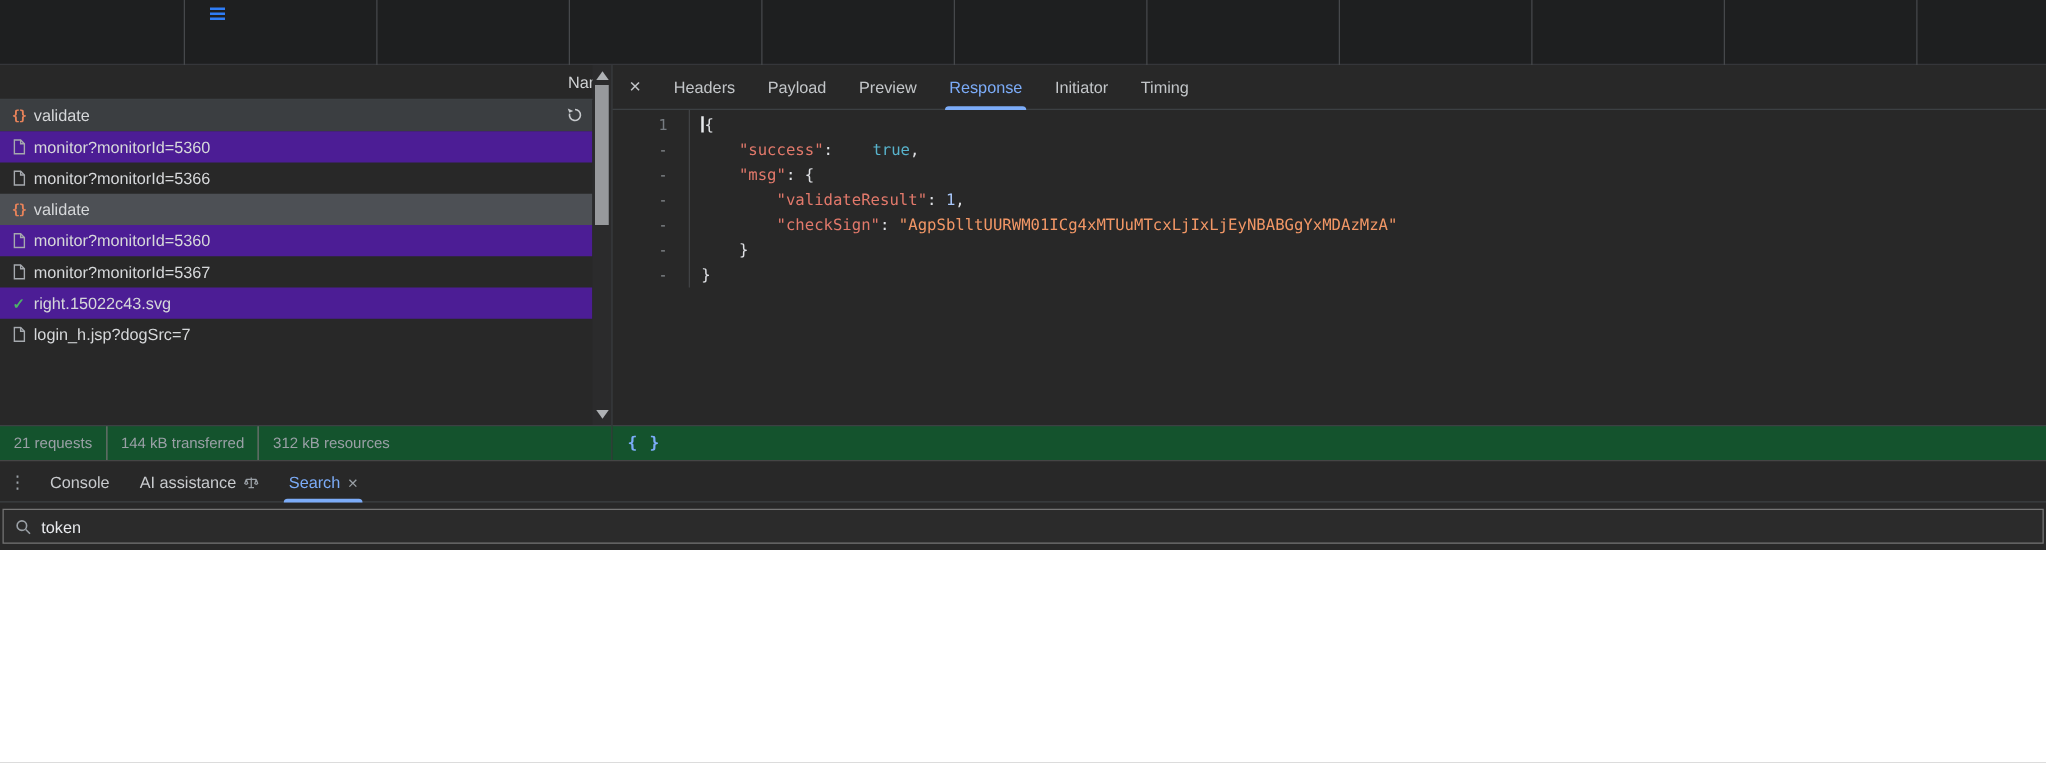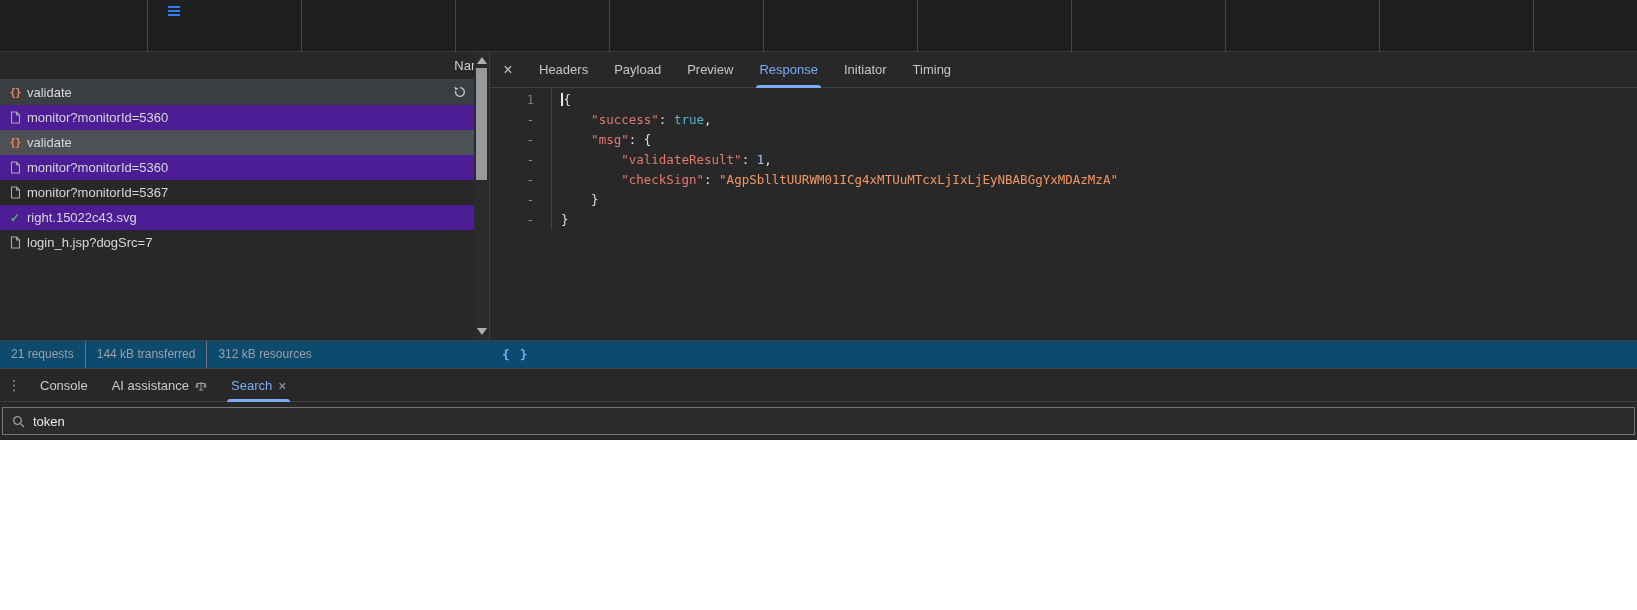--- a/index.html
+++ b/index.html
@@ -37,21 +37,21 @@
   
   .scrollbar{position:absolute;top:0;right:0;width:15px;bottom:28px;background:#2b2b2c;}
   .sb-arrow{position:absolute;left:3px;width:0;height:0;border-left:5px solid transparent;
             border-right:5px solid transparent;}
   .sb-arrow.up{top:5px;border-bottom:7px solid #aeb1b4;}
   .sb-arrow.down{bottom:5px;border-top:7px solid #aeb1b4;}
   .sb-thumb{position:absolute;left:2px;right:2px;top:16px;height:112px;background:#97999c;}
 
   
   .panel-status{position:absolute;bottom:0;left:0;right:0;height:28px;border-top:1px solid #3c4043;
-                background:#0c4a6e;display:flex;align-items:center;box-sizing:border-box;}
+                background:#14532d;display:flex;align-items:center;box-sizing:border-box;}
   .panel-status.left-status{font-size:12px;color:#9aa0a6;}
   .status-item{padding:0 11px;line-height:27px;}
   .status-item + .status-item{border-left:1px solid #737373;}
   .format-btn{color:var(--accent,#7cacf8);font-family:"DejaVu Sans Mono",monospace;
               font-size:13px;font-weight:700;letter-spacing:1px;padding-left:12px;cursor:default;}
 
   
   .right-panel{position:relative;flex:1;}
   .detail-tabs{height:36px;display:flex;align-items:center;border-bottom:1px solid #3c4043;
                box-sizing:border-box;}
@@ -65,21 +65,21 @@
              font-family:"DejaVu Sans Mono",monospace;font-size:12.5px;line-height:20px;}
   .gutter{width:62px;box-sizing:border-box;border-right:1px solid #404244;padding-top:2px;
           flex:none;align-self:flex-start;}
   .gut{height:20px;line-height:20px;text-align:right;padding-right:17px;font-size:12px;color:#767b81;}
   .gut.dash{color:#8b9095;}
   .code-lines{padding:2px 0 0 9px;}
   .code-line{height:20px;white-space:pre;}
   .tok-plain{color:#dfe1e5;}
   .tok-key{color:var(--json-key,#e2796b);}
   .tok-str{color:var(--json-string,#f29766);}
-  .tok-bool{color:var(--json-boolean,#58b3cc);}
+  .tok-bool{color:var(--json-boolean,#58b3cc);margin-left:24px;}
   .tok-num{color:var(--json-number,#a8c7fa);}
   .caret{display:inline-block;width:1.5px;height:13px;background:#e8eaed;margin-right:1px;
          vertical-align:-2px;}
 
   
   .drawer{position:absolute;top:316px;left:0;right:0;height:72px;border-top:1px solid #454545;
           box-sizing:border-box;background:#282828;}
   .drawer-tabs{height:33px;display:flex;align-items:center;border-bottom:1px solid #3c4043;
                box-sizing:border-box;}
   .drawer-dots{width:28px;text-align:center;color:#9aa0a6;font-size:14px;}
@@ -138,20 +138,29 @@
             </div>
             <div class="net-row stripe">
               <span class="icon-cell">
                 <svg width="11" height="13" viewBox="0 0 11 13">
                   <path d="M1.5 1h5L9.5 4v8h-8z" fill="none" stroke="#a5a9ae" stroke-width="1.1"></path>
                   <path d="M6.5 1v3h3" fill="none" stroke="#a5a9ae" stroke-width="1.1"></path>
                 </svg>
               </span>
               <span>monitor?monitorId=5360</span>
             </div>
+            <div class="net-row">
+              <span class="icon-cell">
+                <svg width="11" height="13" viewBox="0 0 11 13">
+                  <path d="M1.5 1h5L9.5 4v8h-8z" fill="none" stroke="#a5a9ae" stroke-width="1.1"></path>
+                  <path d="M6.5 1v3h3" fill="none" stroke="#a5a9ae" stroke-width="1.1"></path>
+                </svg>
+              </span>
+              <span>monitor?monitorId=5366</span>
+            </div>
             <div class="net-row selected">
               <span class="icon-cell">
                 <span class="ic-braces">{}</span>
               </span>
               <span>validate</span>
             </div>
             <div class="net-row stripe">
               <span class="icon-cell">
                 <svg width="11" height="13" viewBox="0 0 11 13">
                   <path d="M1.5 1h5L9.5 4v8h-8z" fill="none" stroke="#a5a9ae" stroke-width="1.1"></path>

